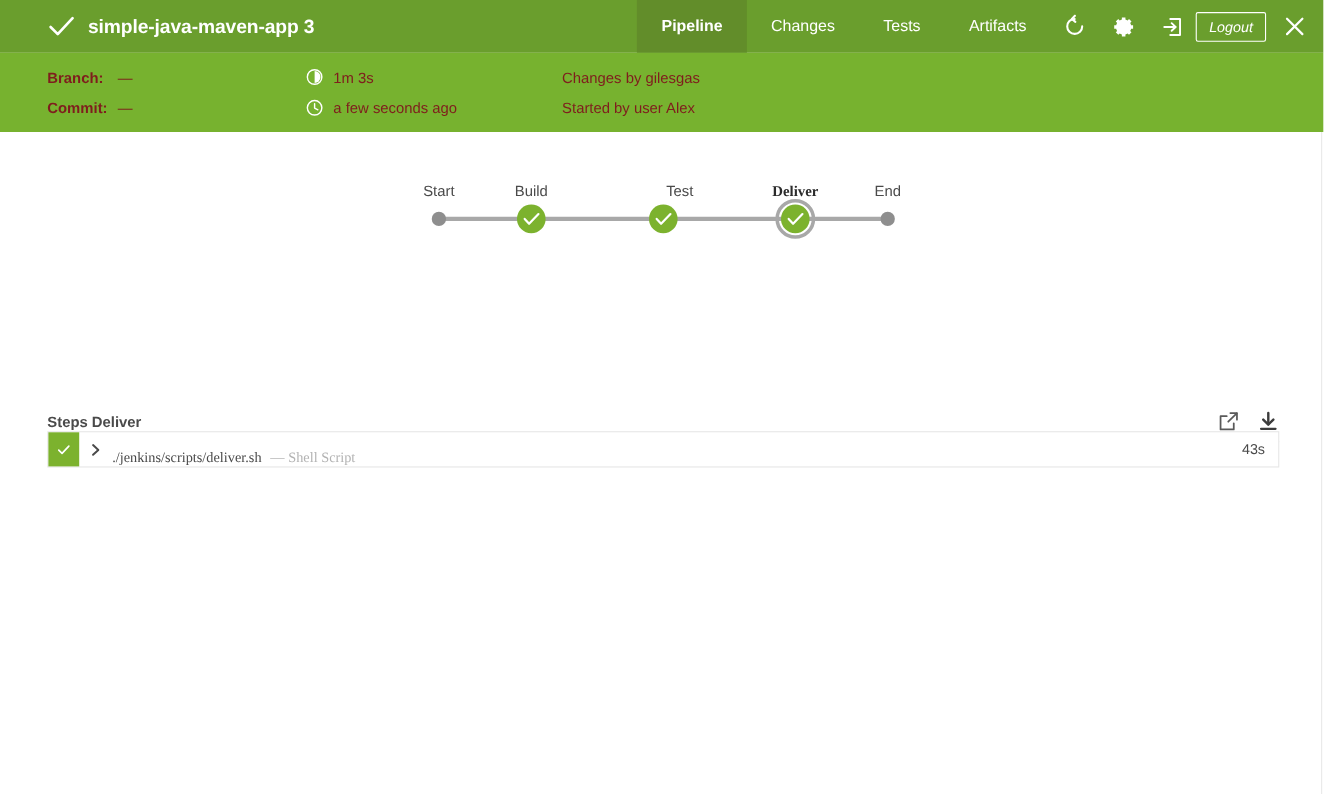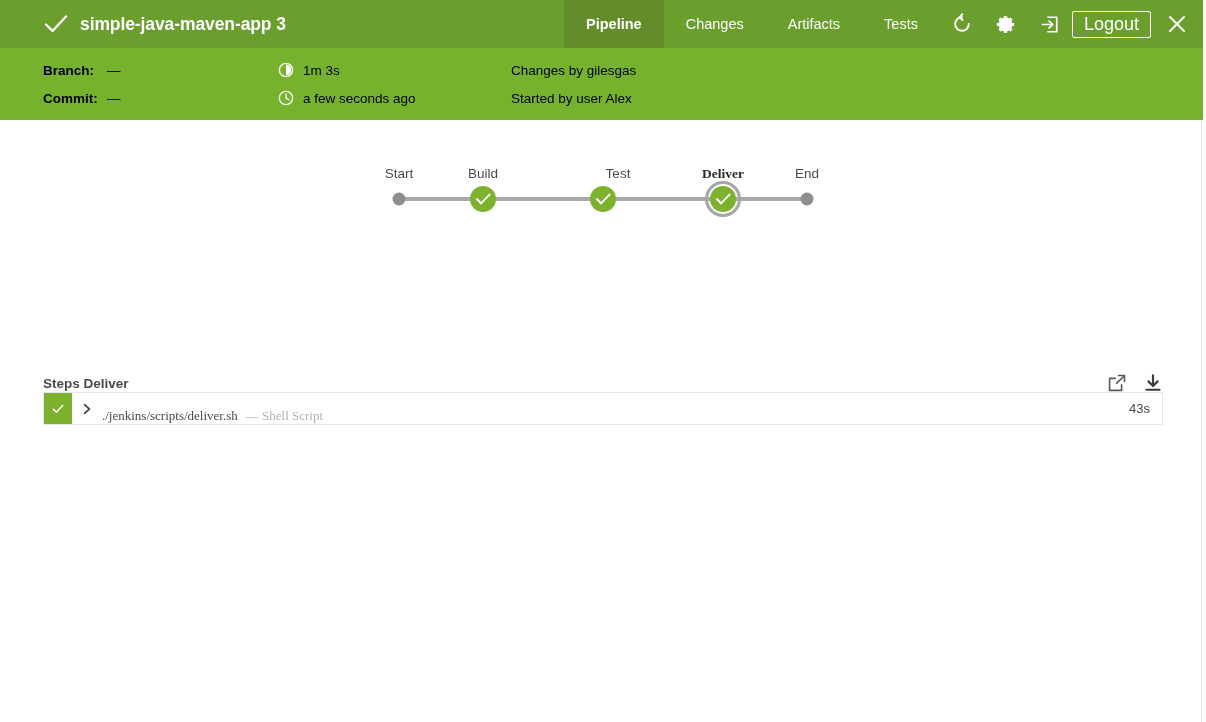--- a/index.html
+++ b/index.html
@@ -88,42 +88,43 @@
   .logout-btn {
     display: flex;
     align-items: center;
     justify-content: center;
     height: 25px;
     margin: auto 0;
     padding: 0 11px;
     border: 1px solid #ffffff;
     border-radius: 2px;
     color: #ffffff;
-    font-size: 18px;
+    font-size: 13px;
     cursor: pointer;
     white-space: nowrap;
+    font-style: italic;
   }
   .close-btn {
     display: flex;
     align-items: center;
     justify-content: center;
     width: 52px;
     height: 48px;
     cursor: pointer;
   }
 
   
   .subheader {
     position: absolute;
     left: 0;
     top: 48px;
     width: 1203px;
     height: 72px;
     background: #77b22f;
-    color: #000000;
+    color: #7f1d1d;
     font-size: 13.5px;
   }
   .meta-col {
     position: absolute;
     top: 0;
     height: 72px;
     display: flex;
     flex-direction: column;
     justify-content: center;
   }
@@ -278,22 +279,22 @@
     <div class="header-left">
       <svg class="run-status-check" viewBox="0 0 26 26">
         <polyline points="3,13.5 9.5,20 23,5.5" fill="none" stroke="#ffffff" stroke-width="2.4" stroke-linecap="round" stroke-linejoin="round"></polyline>
       </svg>
       <div class="run-title">simple-java-maven-app 3</div>
     </div>
 
     <div class="header-right">
       <div class="tab active">Pipeline</div>
       <div class="tab">Changes</div>
+      <div class="tab">Tests</div>
       <div class="tab">Artifacts</div>
-      <div class="tab">Tests</div>
 
       <div class="icon-btn">
         <svg width="22" height="22" viewBox="0 0 22 22">
           <path d="M11 4.2 A6.8 6.8 0 1 0 17.8 11" fill="none" stroke="#ffffff" stroke-width="1.9" stroke-linecap="round"></path>
           <polyline points="11.2,1.3 8.4,4.3 11.6,6.9" fill="none" stroke="#ffffff" stroke-width="1.9" stroke-linecap="round" stroke-linejoin="round"></polyline>
         </svg>
       </div>
 
       <div class="icon-btn">
         <svg width="21" height="21" viewBox="0 0 22 22">

